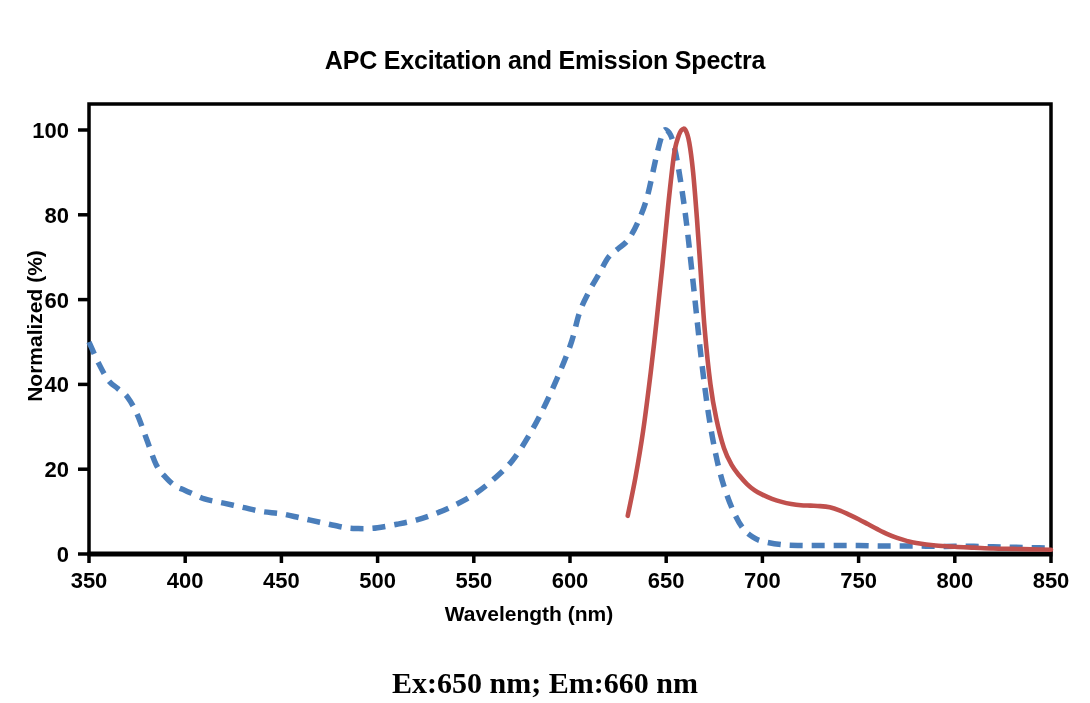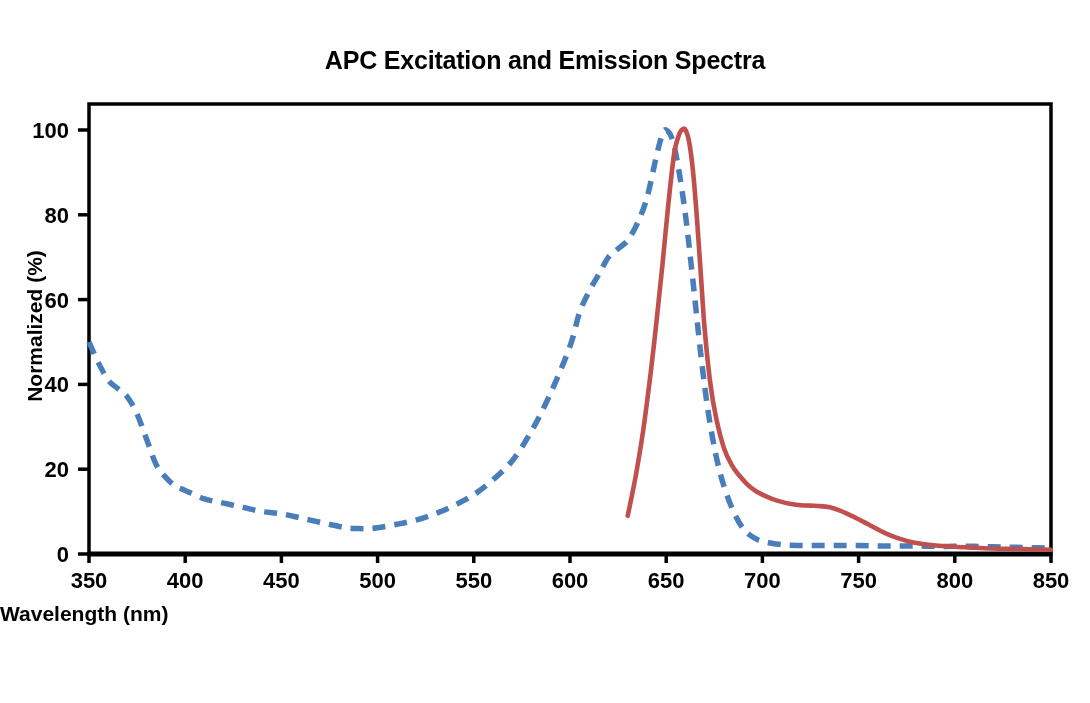--- a/index.html
+++ b/index.html
@@ -42,21 +42,21 @@
     font-family: "Liberation Serif", serif;
     font-weight: bold;
     font-size: 30px;
     color: #000000;
   }
   .axis-title-x {
     position: absolute;
     left: 0;
     top: 570px;
     width: 1058px;
-    text-align: left;
+    text-align: center;
     font-family: "Liberation Sans", sans-serif;
     font-weight: bold;
     font-size: 21px;
     color: #000000;
   }
   .axis-title-y {
     position: absolute;
     left: -95px;
     top: 282px;
     width: 260px;
@@ -133,14 +133,15 @@
       <line x1="78" y1="182.79999999999995" x2="89" y2="182.79999999999995" stroke="#000000" stroke-width="3.5"></line>
       <text x="69" y="190.79999999999995" class="tick-label-y">80</text>
       <line x1="78" y1="98" x2="89" y2="98" stroke="#000000" stroke-width="3.5"></line>
       <text x="69" y="106" class="tick-label-y">100</text>
       <path d="M 89.00 310.00 C 90.60 313.53, 95.41 324.84, 98.62 331.20 C 101.83 337.56, 105.03 343.92, 108.24 348.16 C 111.45 352.40, 114.65 353.81, 117.86 356.64 C 121.07 359.47, 124.27 360.88, 127.48 365.12 C 130.69 369.36, 133.89 375.01, 137.10 382.08 C 140.31 389.15, 143.51 399.04, 146.72 407.52 C 149.93 416.00, 153.13 426.60, 156.34 432.96 C 159.55 439.32, 162.75 442.15, 165.96 445.68 C 169.17 449.21, 172.37 452.04, 175.58 454.16 C 178.79 456.28, 180.39 456.28, 185.20 458.40 C 190.01 460.52, 198.03 464.76, 204.44 466.88 C 210.85 469.00, 217.27 469.71, 223.68 471.12 C 230.09 472.53, 236.51 473.95, 242.92 475.36 C 249.33 476.77, 255.75 478.54, 262.16 479.60 C 268.57 480.66, 274.99 480.66, 281.40 481.72 C 287.81 482.78, 294.23 484.55, 300.64 485.96 C 307.05 487.37, 313.47 488.79, 319.88 490.20 C 326.29 491.61, 334.31 493.45, 339.12 494.44 C 343.93 495.43, 345.53 495.78, 348.74 496.14 C 351.95 496.49, 355.15 496.49, 358.36 496.56 C 361.57 496.63, 364.77 496.70, 367.98 496.56 C 371.19 496.42, 372.79 496.42, 377.60 495.71 C 382.41 495.01, 390.43 493.59, 396.84 492.32 C 403.25 491.05, 409.67 489.85, 416.08 488.08 C 422.49 486.31, 428.91 484.19, 435.32 481.72 C 441.73 479.25, 448.15 476.42, 454.56 473.24 C 460.97 470.06, 467.39 466.88, 473.80 462.64 C 480.21 458.40, 486.63 453.45, 493.04 447.80 C 499.45 442.15, 505.87 436.85, 512.28 428.72 C 518.69 420.59, 525.11 410.35, 531.52 399.04 C 537.93 387.73, 544.35 375.01, 550.76 360.88 C 557.17 346.75, 565.19 327.67, 570.00 314.24 C 574.81 300.81, 576.41 289.51, 579.62 280.32 C 582.83 271.13, 586.03 265.48, 589.24 259.12 C 592.45 252.76, 595.65 247.81, 598.86 242.16 C 602.07 236.51, 605.27 229.44, 608.48 225.20 C 611.69 220.96, 614.89 219.55, 618.10 216.72 C 621.31 213.89, 624.51 212.48, 627.72 208.24 C 630.93 204.00, 634.13 198.35, 637.34 191.28 C 640.55 184.21, 643.75 177.15, 646.96 165.84 C 650.17 154.53, 654.01 134.04, 656.58 123.44 C 659.15 112.84, 660.75 106.48, 662.35 102.24 C 663.96 98.00, 664.60 97.29, 666.20 98.00 C 667.80 98.71, 670.05 100.83, 671.97 106.48 C 673.90 112.13, 675.50 119.20, 677.74 131.92 C 679.99 144.64, 682.87 163.01, 685.44 182.80 C 688.01 202.59, 690.57 227.32, 693.14 250.64 C 695.70 273.96, 698.27 300.81, 700.83 322.72 C 703.40 344.63, 705.96 365.12, 708.53 382.08 C 711.09 399.04, 713.66 412.47, 716.22 424.48 C 718.79 436.49, 721.03 444.97, 723.92 454.16 C 726.81 463.35, 730.33 472.53, 733.54 479.60 C 736.75 486.67, 739.95 492.32, 743.16 496.56 C 746.37 500.80, 749.57 502.92, 752.78 505.04 C 755.99 507.16, 757.59 508.01, 762.40 509.28 C 767.21 510.55, 775.23 511.97, 781.64 512.67 C 788.05 513.38, 794.47 513.38, 800.88 513.52 C 807.29 513.66, 813.71 513.52, 820.12 513.52 C 826.53 513.52, 832.95 513.52, 839.36 513.52 C 845.77 513.52, 852.19 513.45, 858.60 513.52 C 865.01 513.59, 871.43 513.87, 877.84 513.94 C 884.25 514.01, 890.67 513.94, 897.08 513.94 C 903.49 513.94, 909.91 513.87, 916.32 513.94 C 922.73 514.01, 929.15 514.30, 935.56 514.37 C 941.97 514.44, 948.39 514.37, 954.80 514.37 C 961.21 514.37, 967.63 514.30, 974.04 514.37 C 980.45 514.44, 986.87 514.65, 993.28 514.79 C 999.69 514.93, 1006.11 515.07, 1012.52 515.22 C 1018.93 515.36, 1025.35 515.50, 1031.76 515.64 C 1038.17 515.78, 1047.79 515.99, 1051.00 516.06" fill="none" stroke="#4a7ebb" stroke-width="5.5" stroke-linecap="butt" stroke-linejoin="round" stroke-dasharray="13 9"></path>
       <path d="M 627.72 483.84 C 629.00 477.48, 632.85 459.81, 635.42 445.68 C 637.98 431.55, 640.55 416.71, 643.11 399.04 C 645.68 381.37, 648.56 358.05, 650.81 339.68 C 653.05 321.31, 654.66 306.47, 656.58 288.80 C 658.50 271.13, 660.43 252.76, 662.35 233.68 C 664.28 214.60, 666.20 192.69, 668.12 174.32 C 670.05 155.95, 672.29 134.75, 673.90 123.44 C 675.50 112.13, 676.46 110.72, 677.74 106.48 C 679.03 102.24, 680.31 99.41, 681.59 98.00 C 682.87 96.59, 684.16 95.88, 685.44 98.00 C 686.72 100.12, 688.01 103.65, 689.29 110.72 C 690.57 117.79, 691.85 127.68, 693.14 140.40 C 694.42 153.12, 695.70 170.08, 696.98 187.04 C 698.27 204.00, 699.55 223.79, 700.83 242.16 C 702.11 260.53, 703.08 278.91, 704.68 297.28 C 706.28 315.65, 708.53 337.56, 710.45 352.40 C 712.38 367.24, 713.98 375.72, 716.22 386.32 C 718.47 396.92, 721.35 408.23, 723.92 416.00 C 726.49 423.77, 729.05 428.37, 731.62 432.96 C 734.18 437.55, 736.75 440.38, 739.31 443.56 C 741.88 446.74, 744.44 449.57, 747.01 452.04 C 749.57 454.51, 752.14 456.63, 754.70 458.40 C 757.27 460.17, 759.51 461.23, 762.40 462.64 C 765.29 464.05, 768.81 465.68, 772.02 466.88 C 775.23 468.08, 778.43 469.00, 781.64 469.85 C 784.85 470.70, 788.05 471.40, 791.26 471.97 C 794.47 472.53, 797.67 472.96, 800.88 473.24 C 804.09 473.52, 807.29 473.52, 810.50 473.66 C 813.71 473.81, 816.91 473.81, 820.12 474.09 C 823.33 474.37, 826.53 474.65, 829.74 475.36 C 832.95 476.07, 836.15 477.13, 839.36 478.33 C 842.57 479.53, 845.77 481.08, 848.98 482.57 C 852.19 484.05, 855.39 485.61, 858.60 487.23 C 861.81 488.86, 865.01 490.62, 868.22 492.32 C 871.43 494.02, 874.63 495.78, 877.84 497.41 C 881.05 499.03, 884.25 500.66, 887.46 502.07 C 890.67 503.49, 893.87 504.76, 897.08 505.89 C 900.29 507.02, 903.49 508.01, 906.70 508.86 C 909.91 509.70, 911.51 510.20, 916.32 510.98 C 921.13 511.75, 929.15 512.88, 935.56 513.52 C 941.97 514.16, 948.39 514.44, 954.80 514.79 C 961.21 515.15, 967.63 515.36, 974.04 515.64 C 980.45 515.92, 986.87 516.28, 993.28 516.49 C 999.69 516.70, 1006.11 516.77, 1012.52 516.91 C 1018.93 517.05, 1025.35 517.19, 1031.76 517.34 C 1038.17 517.48, 1047.79 517.69, 1051.00 517.76" fill="none" stroke="#c0504d" stroke-width="4.6" stroke-linecap="round" stroke-linejoin="round"></path>
     </svg>
 
   <div class="axis-title-x">Wavelength (nm)</div>
 
+  <div class="caption">Ex:650 nm; Em:660 nm</div>
 
 </div>
 
 </body></html>

